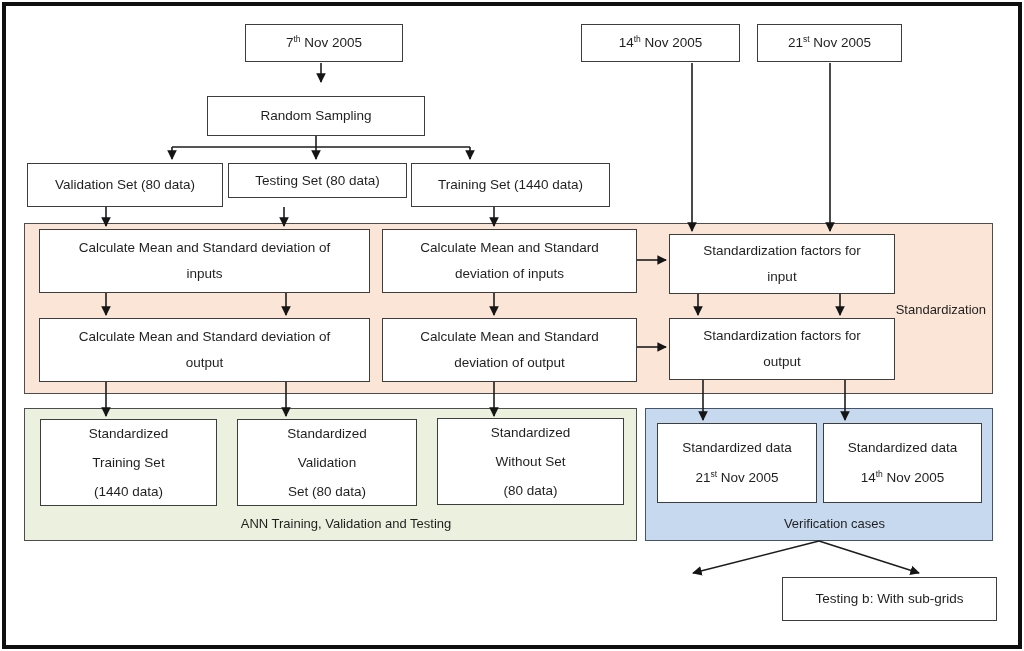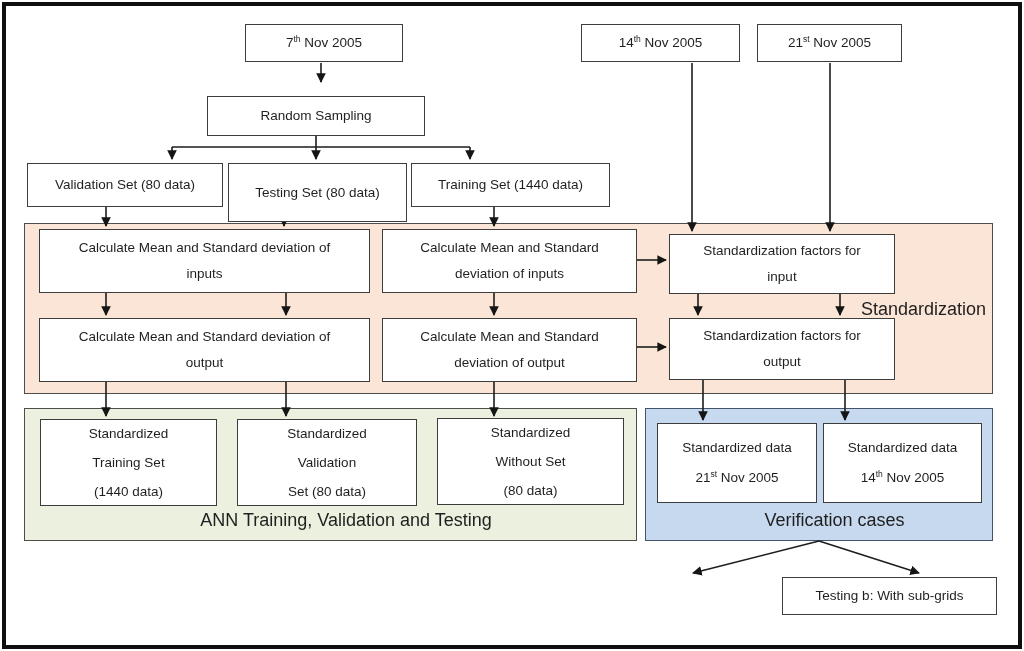--- a/index.html
+++ b/index.html
@@ -3,21 +3,21 @@
 <meta charset="utf-8">
 <style>
   html,body{margin:0;padding:0;background:#fff;}
   .stage{position:relative;width:1024px;height:651px;background:#fff;overflow:hidden;
          font-family:"Liberation Sans","DejaVu Sans",sans-serif;color:#1f1f1f;}
   .frame{position:absolute;inset:2px;border:4px solid #0f0f0f;pointer-events:none;}
   .band{position:absolute;border:1.5px solid #4d4d4d;box-sizing:border-box;}
   .band-std{background:#fbe5d6;}
   .band-ann{background:#ebf1de;}
   .band-ver{background:#c7d9ef;border-color:#44546a;}
-  .band-label{position:absolute;font-size:18px;white-space:nowrap;}
+  .band-label{position:absolute;font-size:13px;white-space:nowrap;}
   .label-std{right:6px;top:50%;transform:translateY(-50%);}
   .label-bottom{left:0;right:0;bottom:9px;text-align:center;margin-left:31px;}
   .wires{position:absolute;left:0;top:0;}
   .node{position:absolute;background:#fff;border:1.5px solid #3d3d3d;box-sizing:border-box;
         display:flex;flex-direction:column;align-items:center;justify-content:center;
         text-align:center;font-size:13.5px;line-height:1.3;}
   .node .ln{display:block;white-space:nowrap;}
   .calc .ln{line-height:26px;}
   .g3 .ln{line-height:29px;}
   .b2 .ln{line-height:30px;}
@@ -88,21 +88,21 @@
   </div>
 
   <div class="node" style="left:207px;top:86px;width:218px;height:40px;margin-top:10px;">
     <span class="ln">Random Sampling</span>
   </div>
 
   <div class="node" style="left:27px;top:163px;width:196px;height:44px;">
     <span class="ln">Validation Set (80 data)</span>
   </div>
 
-  <div class="node" style="left:228px;top:163px;width:179px;height:59px;">
+  <div class="node" style="left:228px;top:163px;width:179px;height:35px;">
     <span class="ln">Testing Set (80 data)</span>
   </div>
 
   <div class="node" style="left:411px;top:163px;width:199px;height:44px;">
     <span class="ln">Training Set (1440 data)</span>
   </div>
 
   <div class="node calc" style="left:39px;top:229px;width:331px;height:64px;">
     <span class="ln">Calculate Mean and Standard deviation of</span>
     <span class="ln">inputs</span>
@@ -155,18 +155,18 @@
     <span class="ln">Standardized data</span>
     <span class="ln"><span>21</span><sup>st</sup> <span>Nov 2005</span></span>
   </div>
 
   <div class="node b2" style="left:823px;top:423px;width:159px;height:80px;">
     <span class="ln">Standardized data</span>
     <span class="ln"><span>14</span><sup>th</sup> <span>Nov 2005</span></span>
   </div>
 
 
-  <div class="node" style="left:782px;top:577px;width:215px;height:38px;">
+  <div class="node" style="left:782px;top:577px;width:215px;height:44px;">
     <span class="ln">Testing b: With sub-grids</span>
   </div>
 
   <div class="frame"></div>
 </div>
 
 </body></html>

